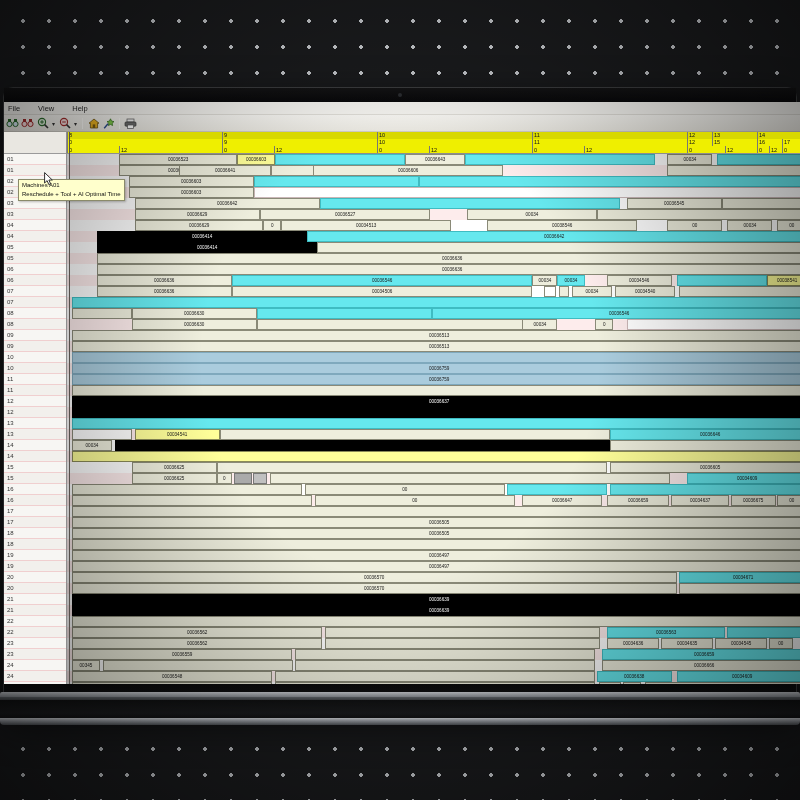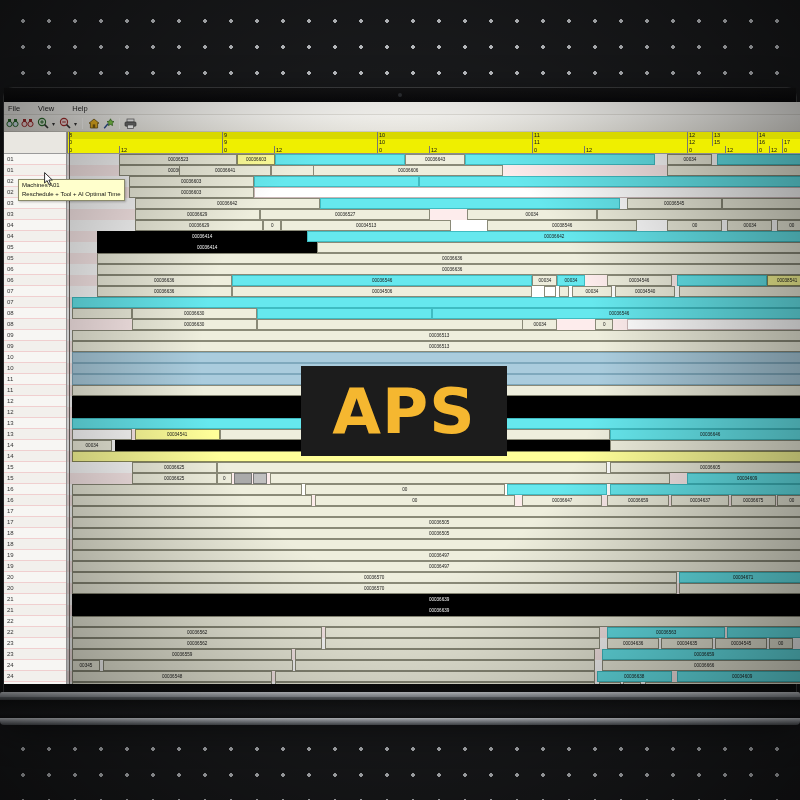--- a/index.html
+++ b/index.html
@@ -741,23 +741,20 @@
             </svg>
           </div>
 
           <div id="tooltip">
             <div>Machines A01</div>
             <div>Reschedule + Tool + AI Optimal Time</div>
           </div>
 
         </div>
 
-        <div id="aps-logo">
-          <span>APS</span>
-        </div>
 
       </div>
     </div>
 
     <div id="lid-bottombezel"></div>
   </div>
 
   <div id="hinge"></div>
   <div id="base"></div>
   <div id="base-lip"></div>

